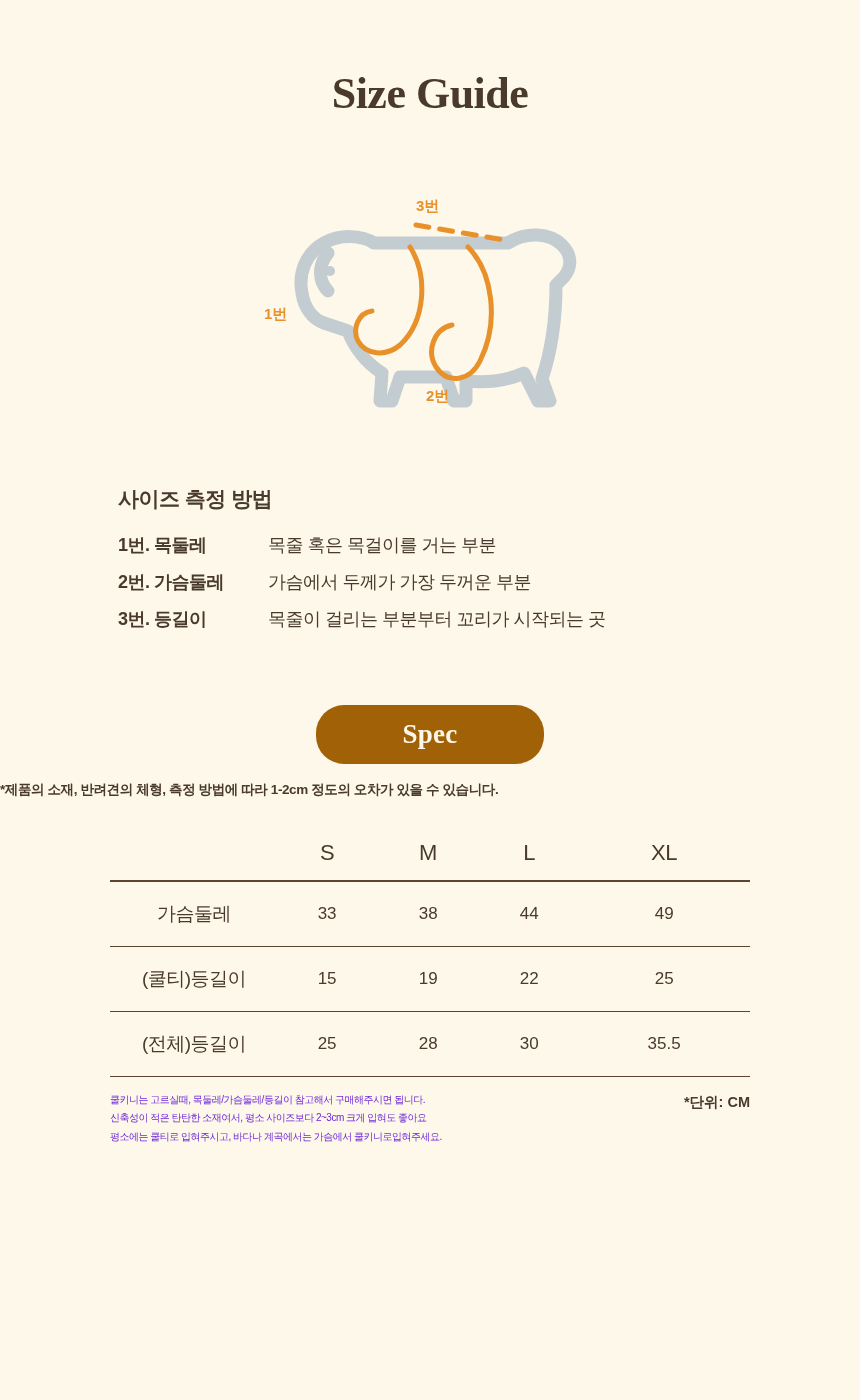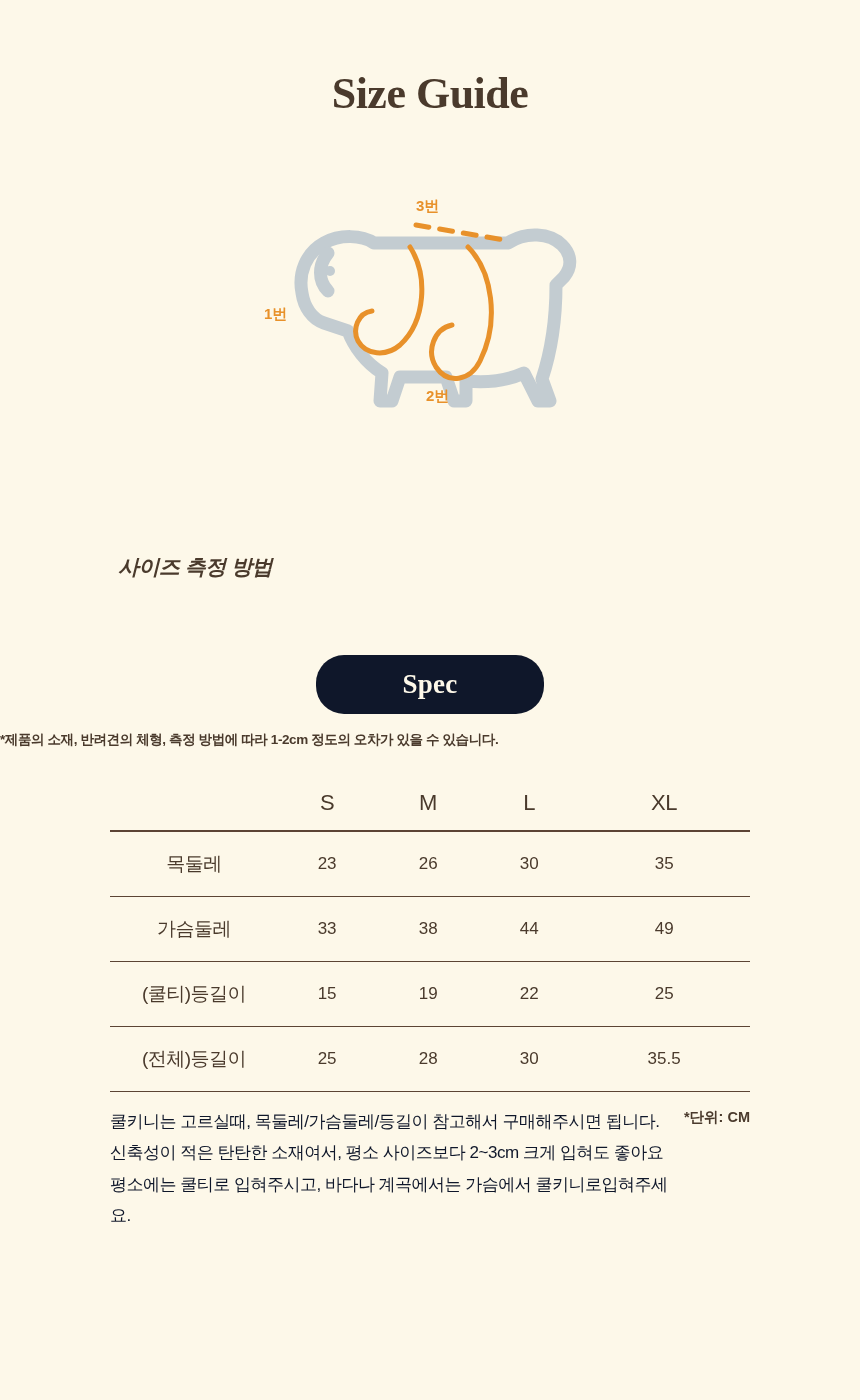--- a/index.html
+++ b/index.html
@@ -40,24 +40,23 @@
     margin-top: 74px;
     display: flex;
     justify-content: center;
   }
   .illustration svg {
     display: block;
   }
 
   
   .measure-section {
-    margin-top: 108px;
+    margin-top: 40px;
     padding-left: 118px;
     padding-right: 44px;
-    font-style: italic;
   }
   .measure-heading {
     font-size: 21px;
     font-weight: bold;
     color: #4a3a2c;
     letter-spacing: -0.5px;
   }
   .measure-list {
     margin-top: 20px;
   }
@@ -81,21 +80,21 @@
     letter-spacing: -0.5px;
   }
 
   
   .spec-wrap {
     margin-top: 74px;
     display: flex;
     justify-content: center;
   }
   .spec-pill {
-    background: #0f172a;
+    background: #a16207;
     color: #fdf8e9;
     font-family: "Liberation Serif", serif;
     font-weight: bold;
     font-size: 27px;
     padding: 14px 0;
     width: 228px;
     text-align: center;
     border-radius: 28px;
     letter-spacing: 0.3px;
   }
@@ -149,23 +148,23 @@
 
   
   .footer-wrap {
     margin-top: 14px;
     padding: 0 110px;
     display: flex;
     justify-content: space-between;
     align-items: flex-start;
   }
   .footer-notes {
-    font-size: 17px;
+    font-size: 10px;
     line-height: 1.85;
-    color: #0f172a;
+    color: #6d28d9;
     letter-spacing: -0.5px;
   }
   .unit-note {
     font-size: 14.5px;
     font-weight: bold;
     color: #4a3a2c;
     white-space: nowrap;
     padding-top: 2px;
     text-align: center;
   }
@@ -216,46 +215,53 @@
       <path d="M166,30 L260,46" fill="none" stroke="#e8912a" stroke-width="5" stroke-linecap="round" stroke-dasharray="13 11"></path>
 
       <text x="14" y="124" font-family="Liberation Sans, sans-serif" font-size="15" font-weight="bold" fill="#e8912a">1번</text>
       <text x="176" y="206" font-family="Liberation Sans, sans-serif" font-size="15" font-weight="bold" fill="#e8912a">2번</text>
       <text x="166" y="16" font-family="Liberation Sans, sans-serif" font-size="15" font-weight="bold" fill="#e8912a">3번</text>
     </svg>
   </div>
 
   <div class="measure-section">
     <div class="measure-heading">사이즈 측정 방법</div>
+    <div class="measure-list">
+      <div class="measure-row">
+        <div class="measure-label">1번. 목둘레</div>
+        <div class="measure-desc">목줄 혹은 목걸이를 거는 부분</div>
+      </div>
+      <div class="measure-row">
+        <div class="measure-label">2번. 가슴둘레</div>
+        <div class="measure-desc">가슴에서 두께가 가장 두꺼운 부분</div>
+      </div>
+      <div class="measure-row">
+        <div class="measure-label">3번. 등길이</div>
+        <div class="measure-desc">목줄이 걸리는 부분부터 꼬리가 시작되는 곳</div>
+      </div>
+    </div>
   </div>
 
   <div class="spec-wrap">
     <div class="spec-pill">Spec</div>
   </div>
   <div class="spec-note">*제품의 소재, 반려견의 체형, 측정 방법에 따라 1-2cm 정도의 오차가 있을 수 있습니다.</div>
 
   <div class="table-wrap">
     <table class="spec-table">
       <thead>
         <tr>
           <th class="rowhead"></th>
           <th>S</th>
           <th>M</th>
           <th>L</th>
           <th>XL</th>
         </tr>
       </thead>
       <tbody>
-        <tr>
-          <td class="rowhead">목둘레</td>
-          <td>23</td>
-          <td>26</td>
-          <td>30</td>
-          <td>35</td>
-        </tr>
         <tr>
           <td class="rowhead">가슴둘레</td>
           <td>33</td>
           <td>38</td>
           <td>44</td>
           <td>49</td>
         </tr>
         <tr>
           <td class="rowhead">(쿨티)등길이</td>
           <td>15</td>

